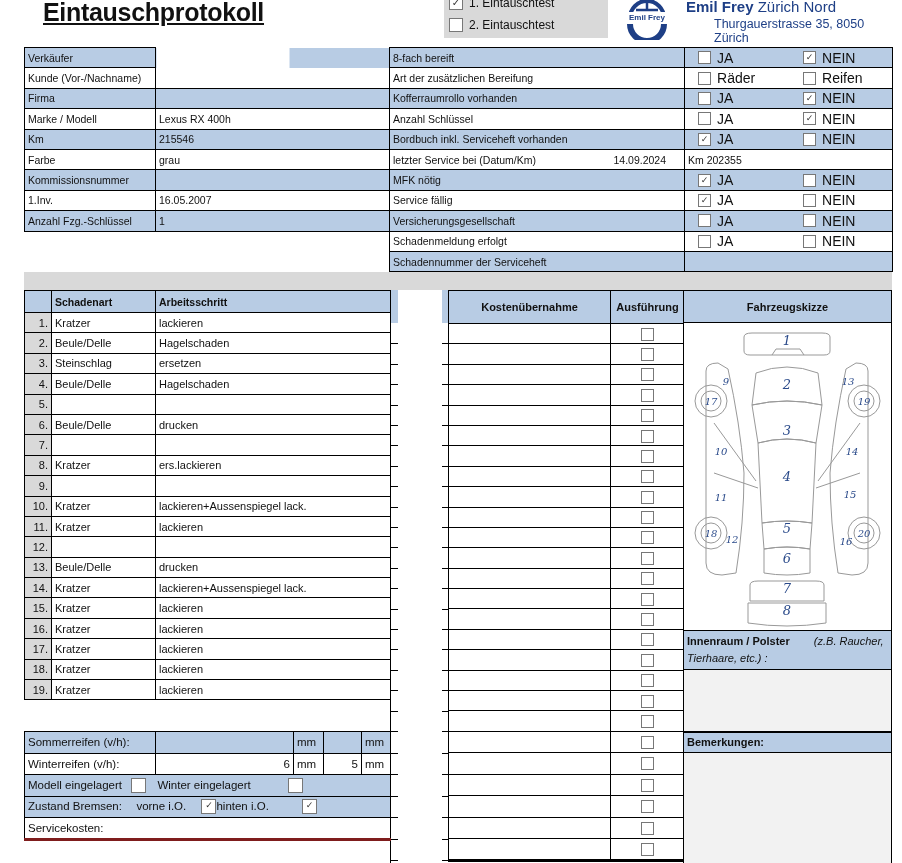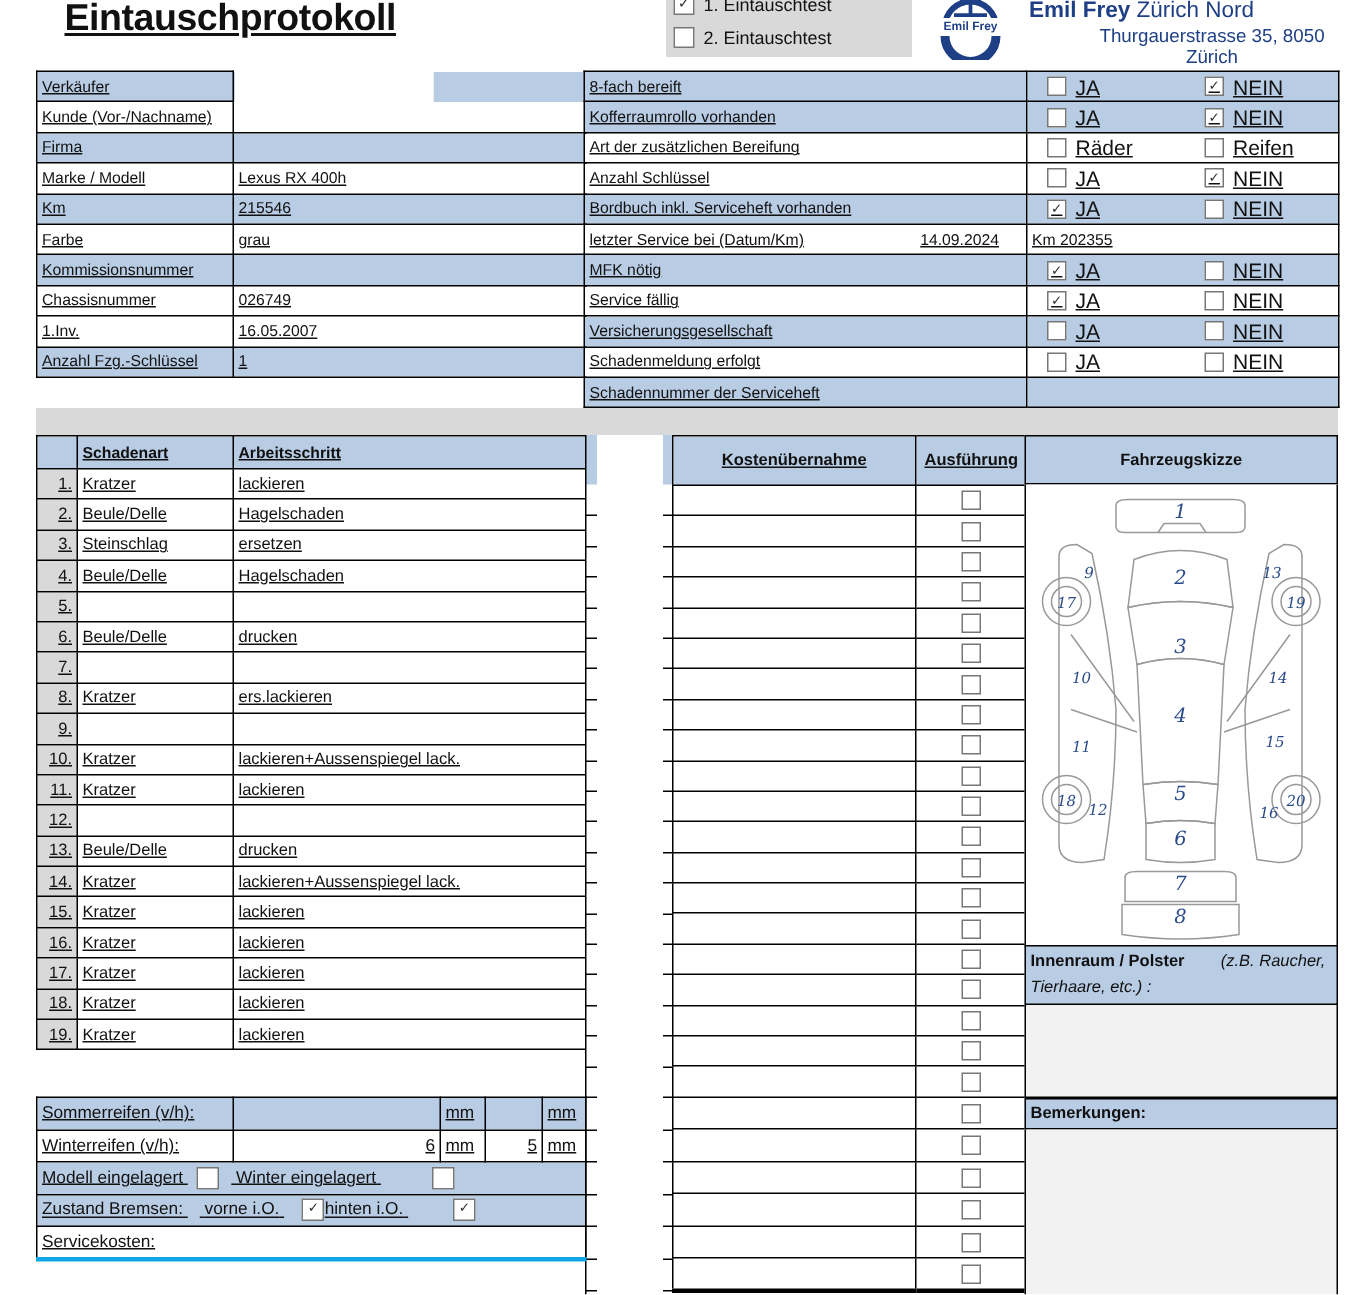--- a/index.html
+++ b/index.html
@@ -9,24 +9,24 @@
   .abs { position: absolute; }
 
   
   .title { left: 43px; top: -2px; font-size: 25px; font-weight: bold; text-decoration: underline; letter-spacing: -0.3px; }
   .testbox { left: 444px; top: -4px; width: 164px; height: 42px; background: #d9d9d9; }
   .test-row { position: absolute; left: 5px; display: flex; align-items: center; font-size: 12px; }
   .test-row .cb { width: 14px; height: 14px; border: 1px solid #777; background: #fff; margin-right: 6px; font-size: 10px; line-height: 12px; text-align: center; color: #333; }
   .logo { left: 622px; top: -4px; width: 50px; height: 44px; }
   .brand { left: 686px; top: -2px; font-size: 15px; color: #1e3f86; }
   .brand b { font-weight: bold; }
-  .addr { left: 714px; top: 17px; font-size: 12.5px; color: #1e3f86; text-align: center; }
+  .addr { left: 714px; top: 17px; font-size: 12.5px; color: #1e3f86; }
 
   
-  table { border-collapse: collapse; table-layout: fixed; position: absolute; text-decoration: underline; }
+  table { border-collapse: collapse; table-layout: fixed; position: absolute; }
   td, th { border: 1px solid #000; font-size: 10.5px; padding: 0 3px; height: 20.4px; overflow: hidden; white-space: nowrap; font-weight: normal; text-align: left; vertical-align: middle; }
   .blue td, td.blue { background: #b8cce4; }
   td.white { background: #fff; }
   .chk { display: inline-block; width: 13px; height: 13px; border: 1px solid #777; background: #fff; vertical-align: middle; font-size: 9px; line-height: 11px; text-align: center; color: #333; }
   .yn { font-size: 14px; display: flex; align-items: center; }
   .yn .chk { margin-right: 6px; }
 
   
   #info-left { left: 24px; top: 47px; width: 366px; }
   #info-right { left: 389px; top: 47px; width: 503px; }
@@ -110,24 +110,20 @@
       </tr>
       <tr>
         <td class="white">Farbe</td>
         <td class="white">grau</td>
       </tr>
       <tr>
         <td class="blue">Kommissionsnummer</td>
         <td class="blue"></td>
       </tr>
       <tr>
-        <td class="white">Chassisnummer</td>
-        <td class="white">026749</td>
-      </tr>
-      <tr>
         <td class="white">1.Inv.</td>
         <td class="white">16.05.2007</td>
       </tr>
       <tr>
         <td class="blue">Anzahl Fzg.-Schlüssel</td>
         <td class="blue">1</td>
       </tr>
     </tbody>
 </table>
 
@@ -143,38 +139,38 @@
         <td class="blue">
           <div class="yn" style="padding-left:10px">
             <span class="chk"></span>
             <span style="width:86px;display:inline-block">JA</span>
             <span class="chk">✓</span>
             <span>NEIN</span>
           </div>
         </td>
       </tr>
       <tr>
+        <td class="white" colspan="2">Art der zusätzlichen Bereifung</td>
+        <td class="white">
+          <div class="yn" style="padding-left:10px">
+            <span class="chk"></span>
+            <span style="width:86px;display:inline-block">Räder</span>
+            <span class="chk"></span>
+            <span>Reifen</span>
+          </div>
+        </td>
+      </tr>
+      <tr>
         <td class="blue" colspan="2">Kofferraumrollo vorhanden</td>
         <td class="blue">
           <div class="yn" style="padding-left:10px">
             <span class="chk"></span>
             <span style="width:86px;display:inline-block">JA</span>
             <span class="chk">✓</span>
             <span>NEIN</span>
-          </div>
-        </td>
-      </tr>
-      <tr>
-        <td class="white" colspan="2">Art der zusätzlichen Bereifung</td>
-        <td class="white">
-          <div class="yn" style="padding-left:10px">
-            <span class="chk"></span>
-            <span style="width:86px;display:inline-block">Räder</span>
-            <span class="chk"></span>
-            <span>Reifen</span>
           </div>
         </td>
       </tr>
       <tr>
         <td class="white" colspan="2">Anzahl Schlüssel</td>
         <td class="white">
           <div class="yn" style="padding-left:10px">
             <span class="chk"></span>
             <span style="width:86px;display:inline-block">JA</span>
             <span class="chk">✓</span>
@@ -641,16 +637,16 @@
     <tr class="blue">
       <td colspan="5">
         <span>Zustand Bremsen:</span>
         <span style="display:inline-block;width:8px"></span>
         <span>vorne i.O.</span>
         <span class="chk" style="margin:0 0 0 12px; width:15px; height:15px;">✓</span><span>hinten i.O.</span>
         <span class="chk" style="margin-left:30px; width:15px; height:15px;">✓</span>
       </td>
     </tr>
     <tr>
-      <td colspan="5" style="border-bottom:3px solid #0ea5e9;">Servicekosten:</td>
+      <td colspan="5" style="border-bottom:3px solid #7f1d1d;">Servicekosten:</td>
     </tr>
   </tbody>
 </table>
 
 </body></html>

